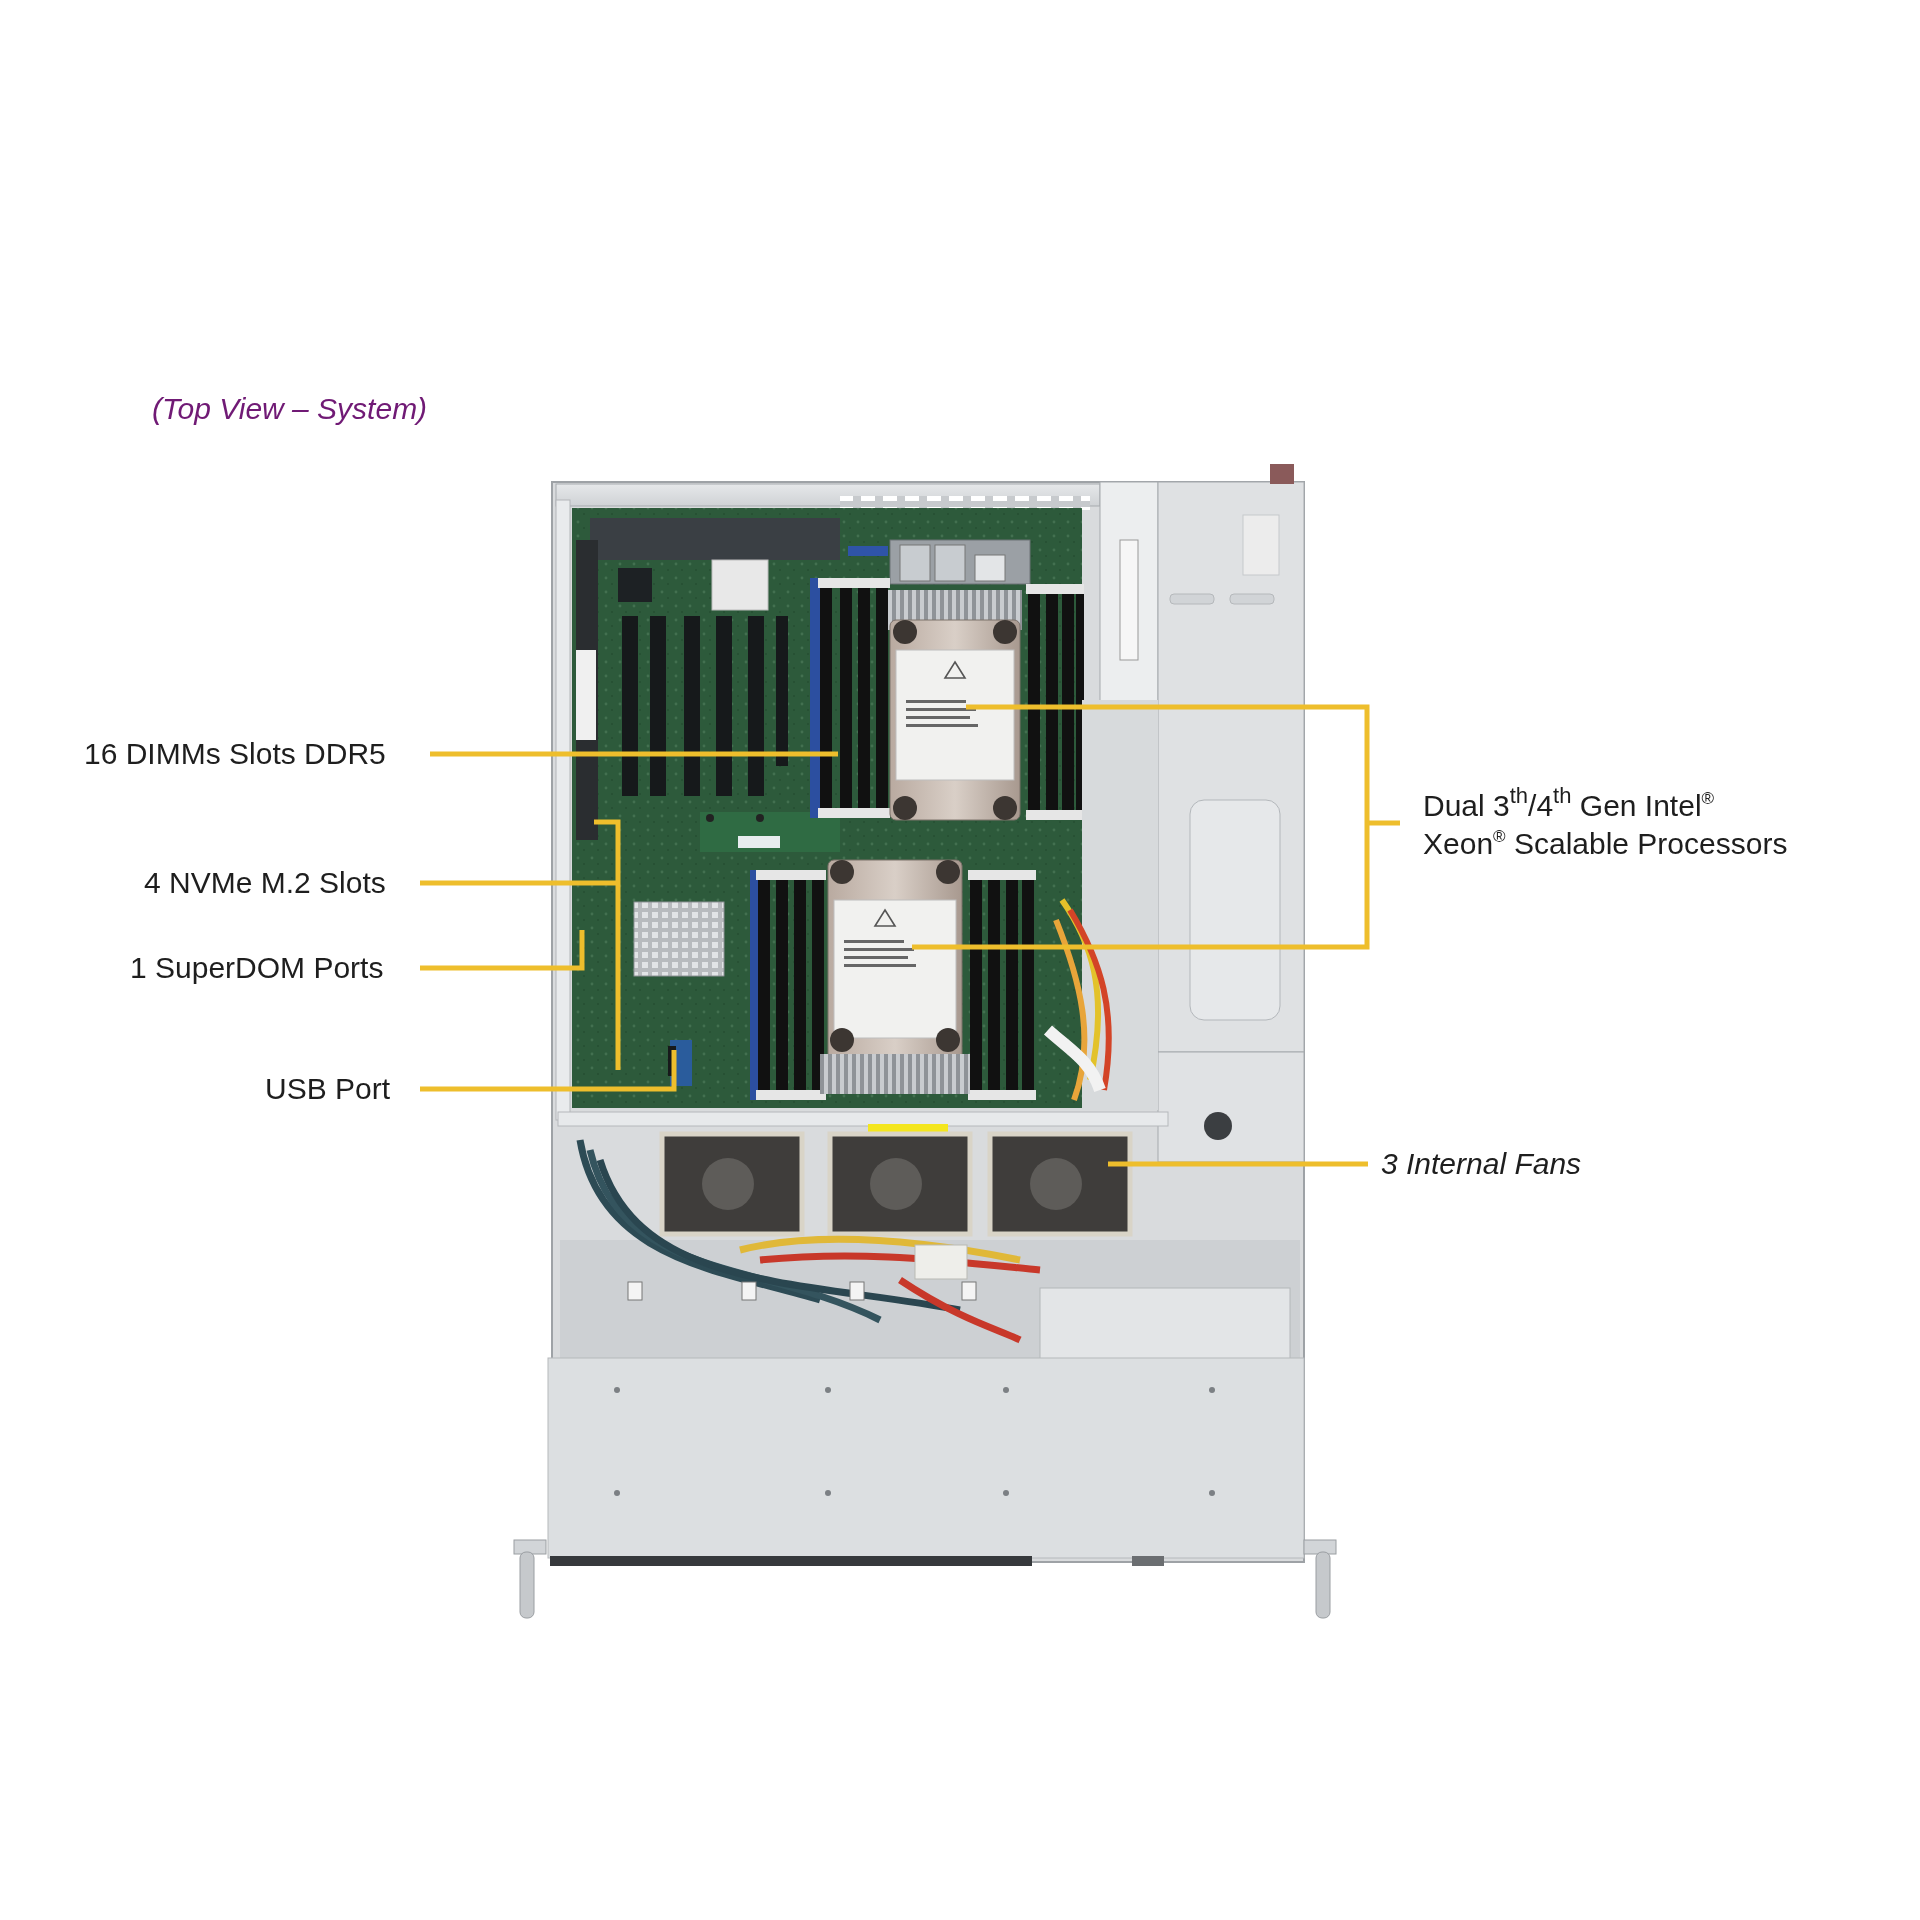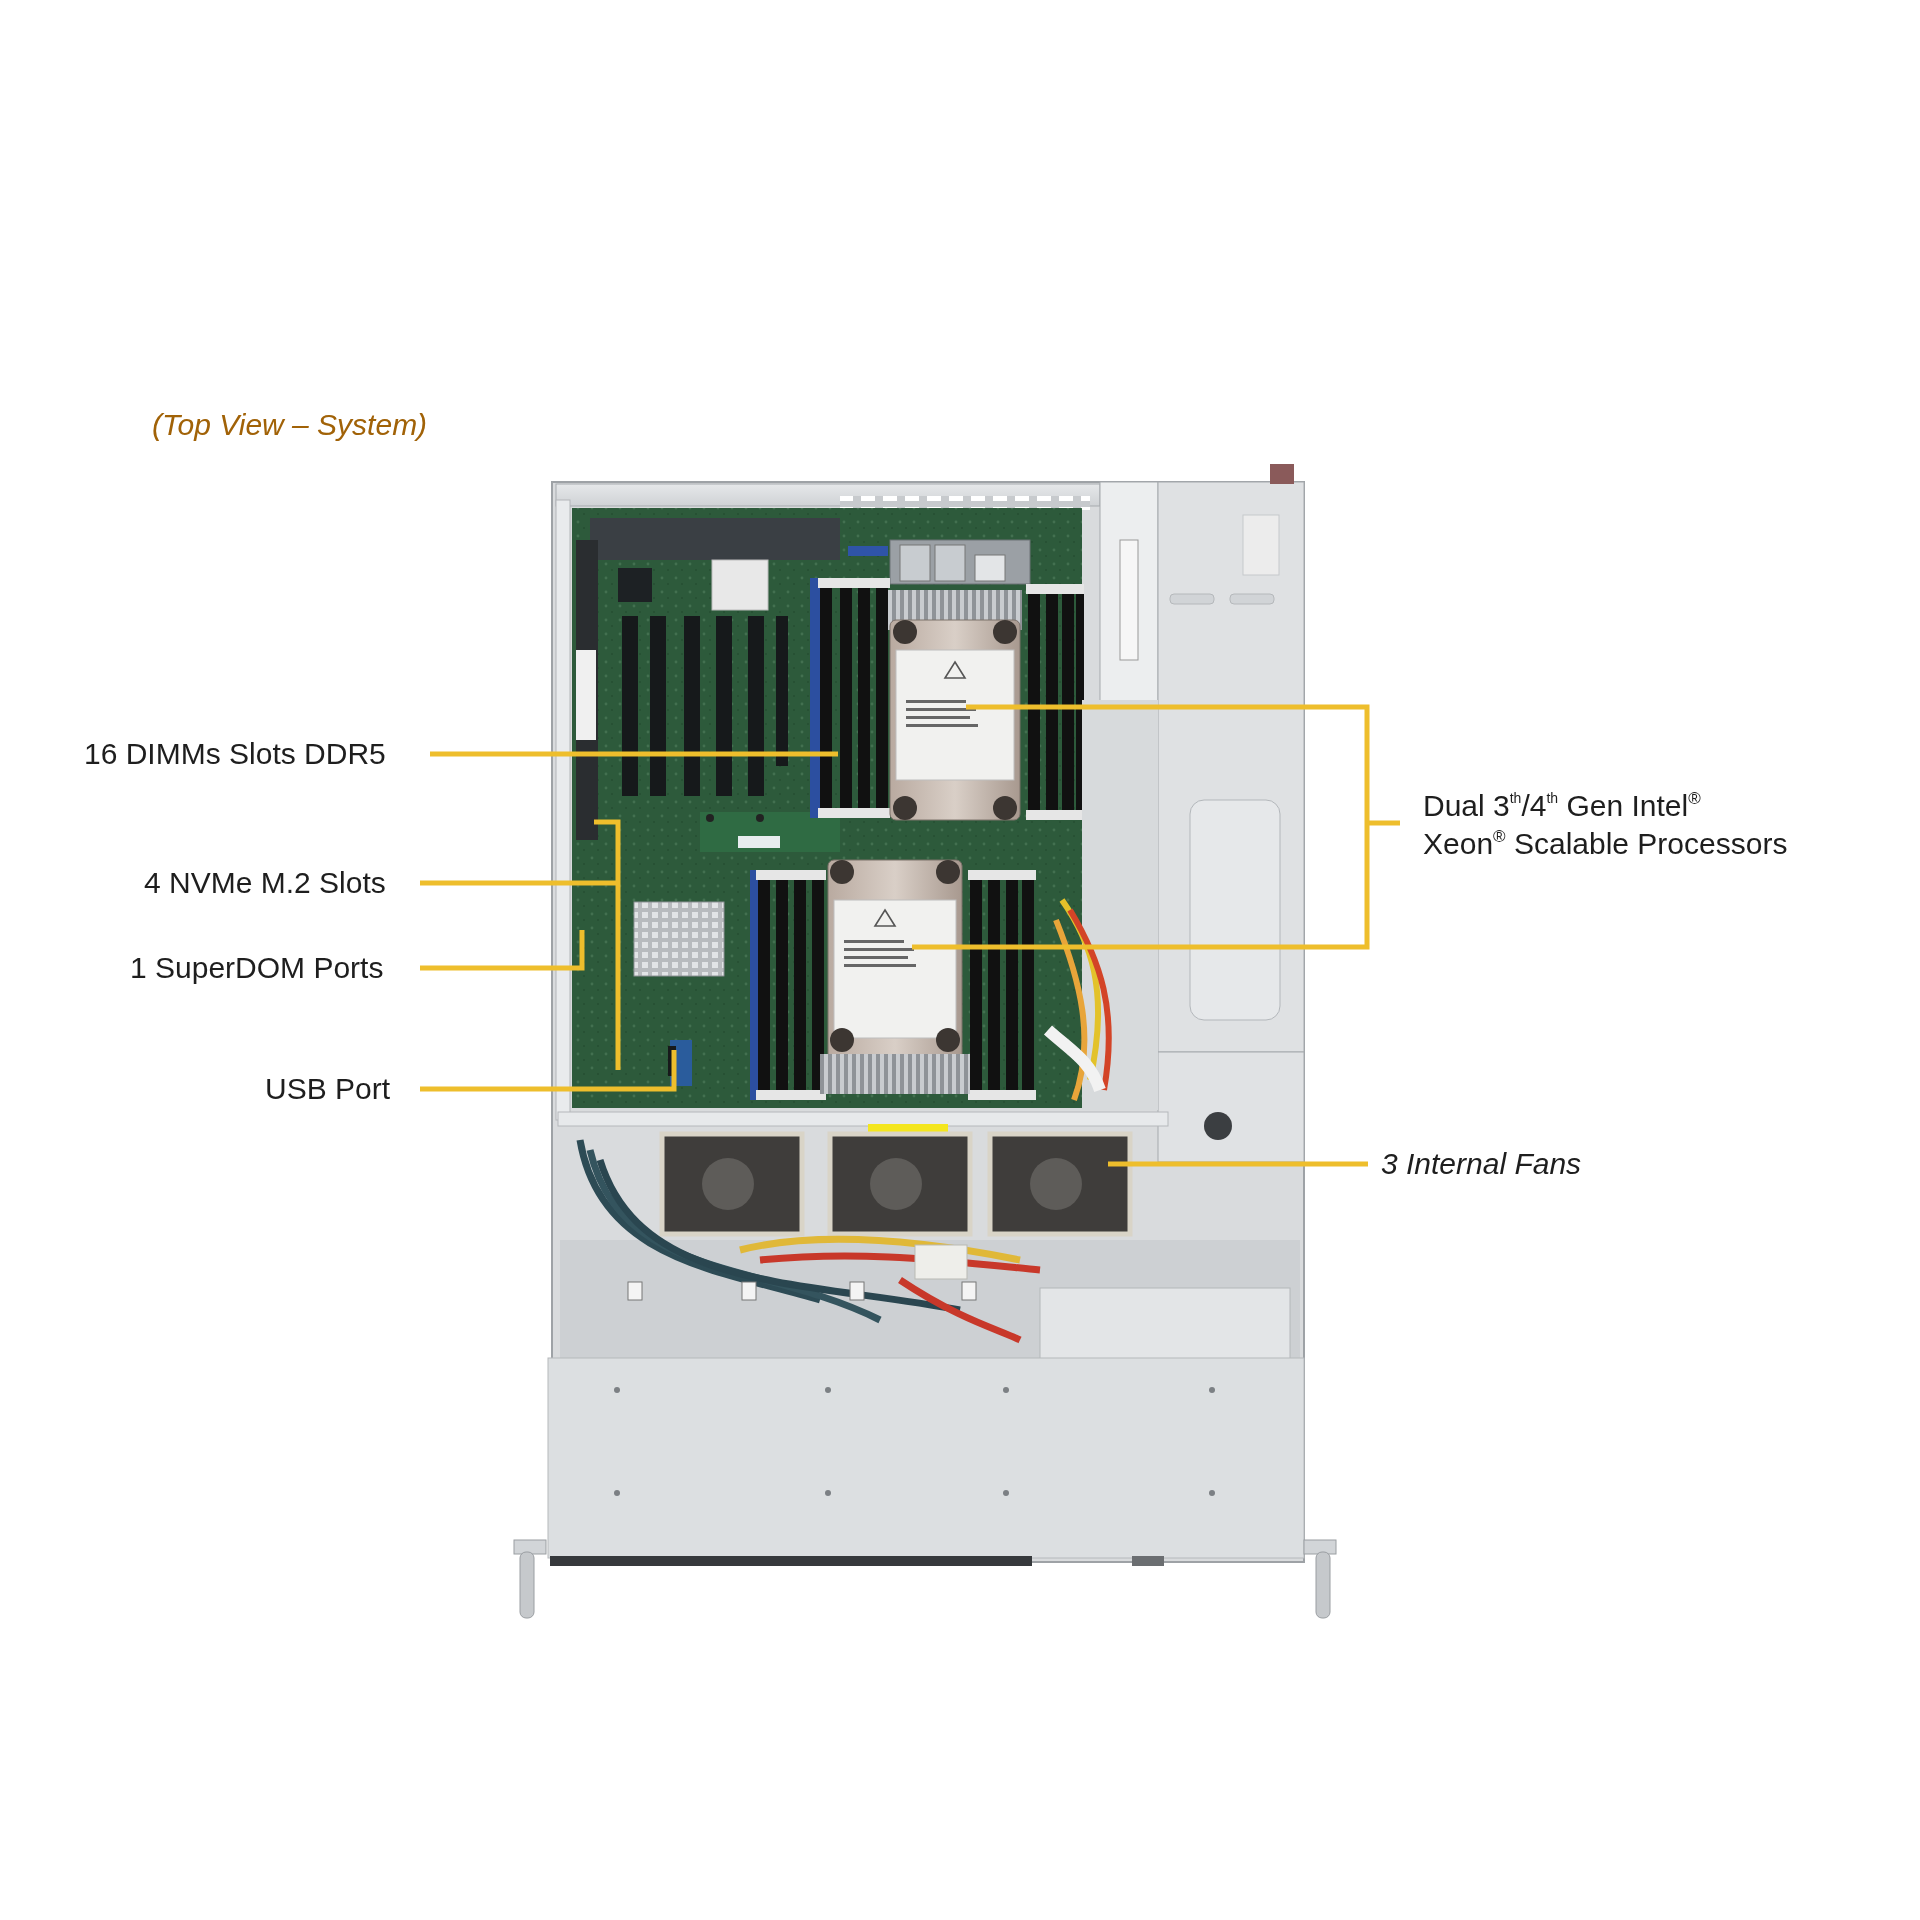--- a/index.html
+++ b/index.html
@@ -1,20 +1,20 @@
 <!DOCTYPE html>
 <html><head>
 <meta charset="utf-8">
 <style>
   html, body { margin: 0; padding: 0; background: #ffffff; }
   body { width: 1920px; height: 1920px; position: relative; overflow: hidden;
          font-family: "Liberation Sans", sans-serif; color: #222; }
-  .caption { position: absolute; left: 152px; top: 408px; font-size: 30px; font-style: italic; color: #a16207; white-space: nowrap; }
+  .caption { position: absolute; left: 152px; top: 392px; font-size: 30px; font-style: italic; color: #701a75; white-space: nowrap; }
   .label { position: absolute; font-size: 30px; color: #1e1e1e; white-space: nowrap; line-height: 38px; }
-  .label sup { font-size: 14px; vertical-align: 13px; line-height: 0; }
+  .label sup { font-size: 22px; vertical-align: 13px; line-height: 0; }
   .label .reg { font-size: 17px; vertical-align: 12px; line-height: 0; }
   svg#diagram { position: absolute; left: 0; top: 0; }
 </style>
 </head>
 <body>
 
 <div class="caption">(Top View – System)</div>
 
 <svg id="diagram" width="1920" height="1920" viewBox="0 0 1920 1920">
   <defs>

